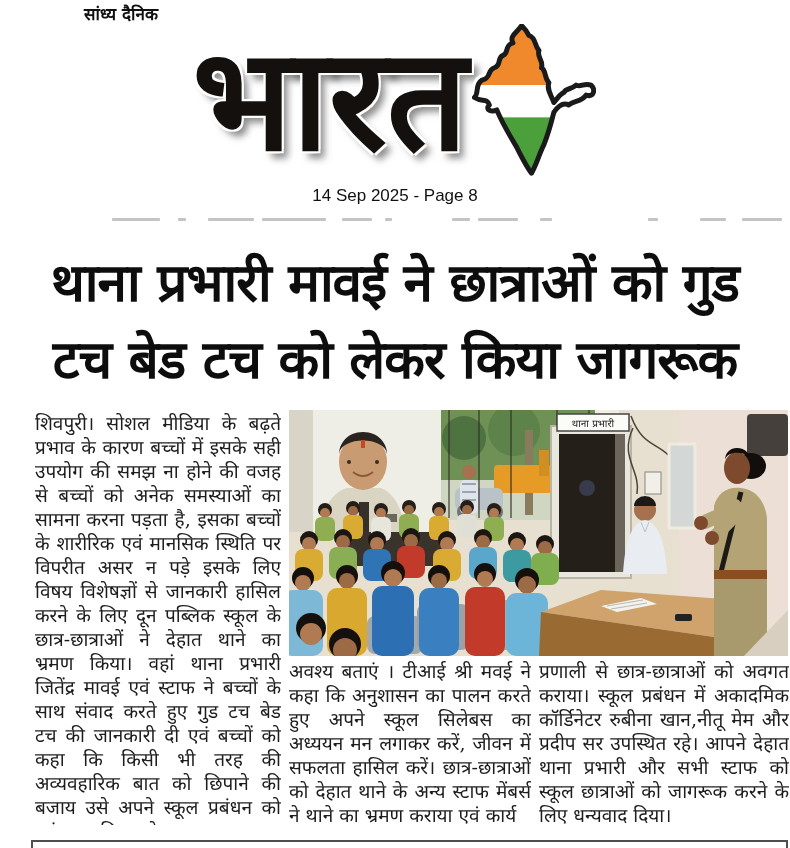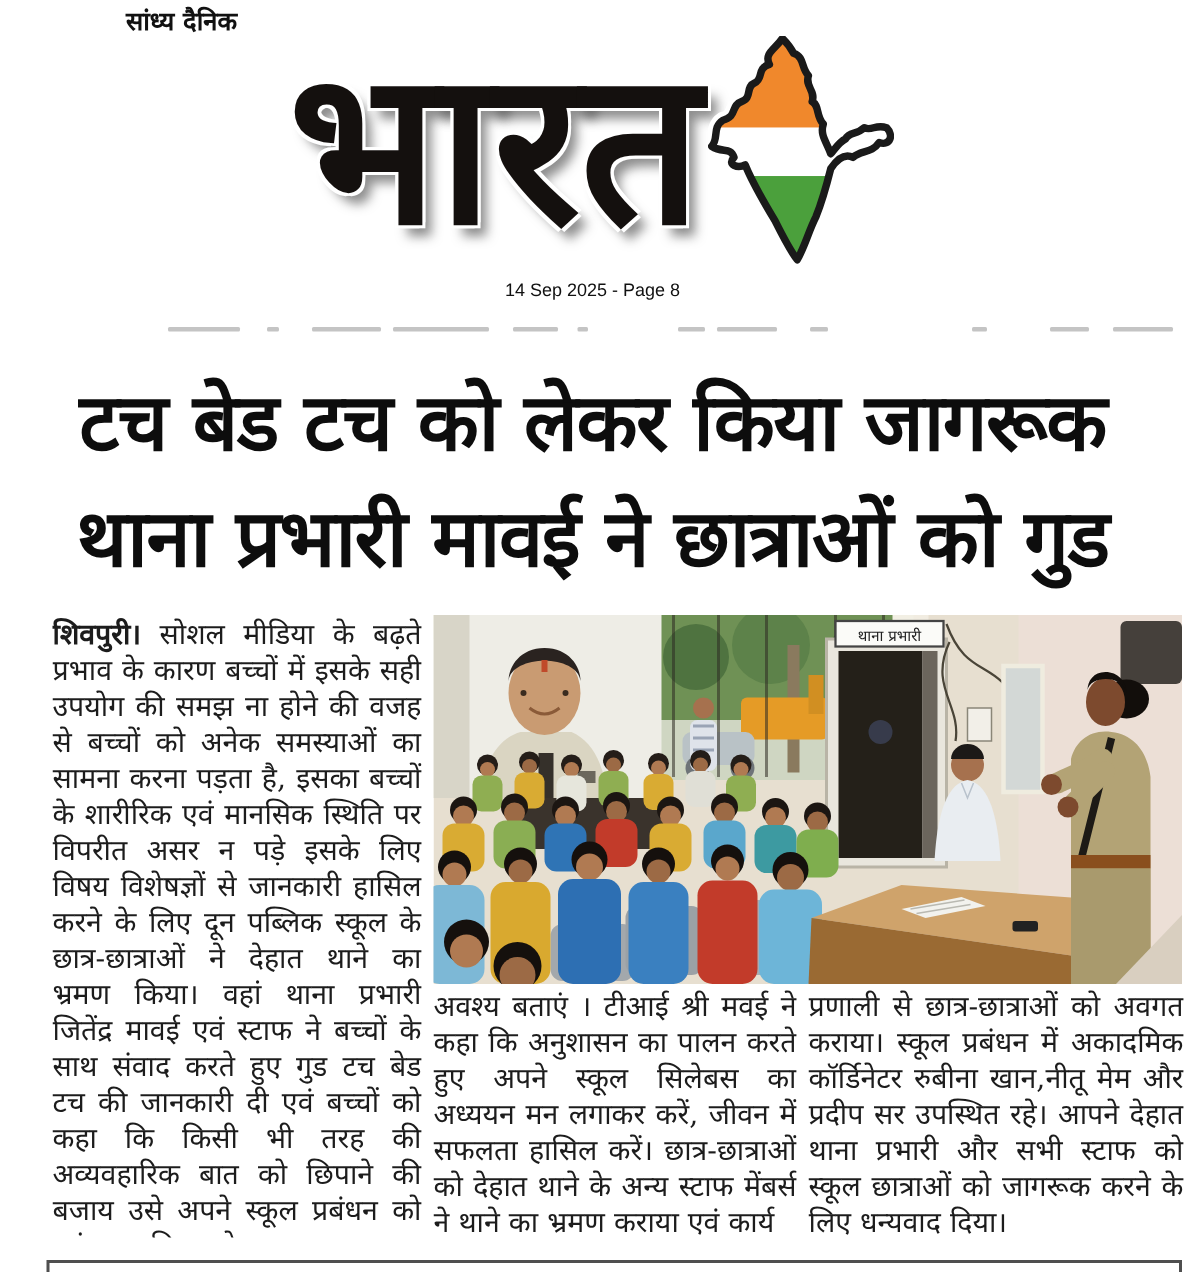--- a/index.html
+++ b/index.html
@@ -6,32 +6,32 @@
   .page{position:relative;width:790px;height:848px;background:#fff;overflow:hidden;
         font-family:"DejaVu Sans",sans-serif;color:#1d1d1d;}
   
   .tagline{position:absolute;left:84px;top:2px;font-size:17px;font-weight:bold;color:#111;}
   .masthead{position:absolute;left:0;right:0;top:10px;height:180px;display:flex;
             justify-content:center;align-items:center;gap:2px;}
   .mast-word{font-size:142px;line-height:1;font-weight:900;color:#14100e;white-space:nowrap;
              text-shadow:-2px -2px 0 #fff,2px -2px 0 #fff,-2px 2px 0 #fff,2px 2px 0 #fff,
                          6px 7px 7px rgba(50,50,50,.55);}
   .map-wrap{width:124px;height:152px;flex:0 0 auto;margin:0 2px;}
-  .dateline{position:absolute;left:0;right:0;top:186px;text-align:center;font-size:12px;
+  .dateline{position:absolute;left:0;right:0;top:186px;text-align:center;font-size:17px;
             color:#111;font-family:"Liberation Sans",sans-serif;}
   
   .crop-strip{position:absolute;left:0;top:218px;width:790px;height:5px;}
   .crop-strip i{position:absolute;top:0;height:3px;background:#8a8a8a;opacity:.5;border-radius:1px;}
   
   .headline{position:absolute;left:6px;right:6px;top:244px;text-align:center;
             font-weight:900;font-size:53px;line-height:77px;color:#0d0d0d;letter-spacing:-1px;}
   
   .col{position:absolute;font-size:19px;line-height:24px;text-align:justify;color:#1c1c1c;
        font-family:"DejaVu Serif","DejaVu Sans",serif;}
-  .col .lead{font-weight:bold;}
+  .col .lead{font-weight:normal;}
   .col1{left:35px;top:411px;width:246px;height:414px;overflow:hidden;}
   .col2{left:289px;top:659px;width:242px;height:168px;overflow:hidden;}
   .col3{left:539px;top:659px;width:250px;height:168px;overflow:hidden;}
   .photo{position:absolute;left:289px;top:410px;width:509px;height:246px;}
   .photo svg{display:block;width:499px;height:246px;}
   
   .bottom-box{position:absolute;left:31px;top:840px;width:753px;height:20px;
               border:2px solid #4f4f4f;background:#fff;}
 </style>
 </head>
@@ -70,22 +70,22 @@
       <i style="left:385px;width:7px"></i>
     <i style="left:452px;width:18px"></i>
       <i style="left:478px;width:40px"></i>
     <i style="left:540px;width:12px"></i>
       <i style="left:648px;width:10px"></i>
     <i style="left:700px;width:26px"></i>
       <i style="left:742px;width:40px"></i>
   </div>
 
   <div class="headline">
+    <div>थाना प्रभारी मावई ने छात्राओं को गुड</div>
     <div>टच बेड टच को लेकर किया जागरूक</div>
-    <div>थाना प्रभारी मावई ने छात्राओं को गुड</div>
   </div>
 
   <div class="col col1">
     <span class="lead">शिवपुरी।</span><span> सोशल मीडिया के बढ़ते प्रभाव के कारण बच्चों में  इसके सही उपयोग की समझ ना होने की वजह से बच्चों को अनेक समस्याओं का सामना करना पड़ता है,  इसका बच्चों के शारीरिक एवं मानसिक स्थिति पर विपरीत असर न पड़े इसके लिए विषय विशेषज्ञों से जानकारी हासिल करने के लिए दून पब्लिक स्कूल के छात्र-छात्राओं ने देहात थाने का भ्रमण किया। वहां थाना प्रभारी जितेंद्र मावई एवं स्टाफ ने बच्चों के साथ संवाद करते हुए गुड टच बेड टच की जानकारी दी एवं बच्चों को कहा कि किसी भी तरह की अव्यवहारिक बात को छिपाने की बजाय उसे अपने स्कूल प्रबंधन को एवं माता-पिता को</span>
   </div>
 
   <div class="photo">
     <svg viewBox="0 0 499 246">
 
       <rect x="0" y="0" width="499" height="246" fill="#e7dfd0"></rect>

